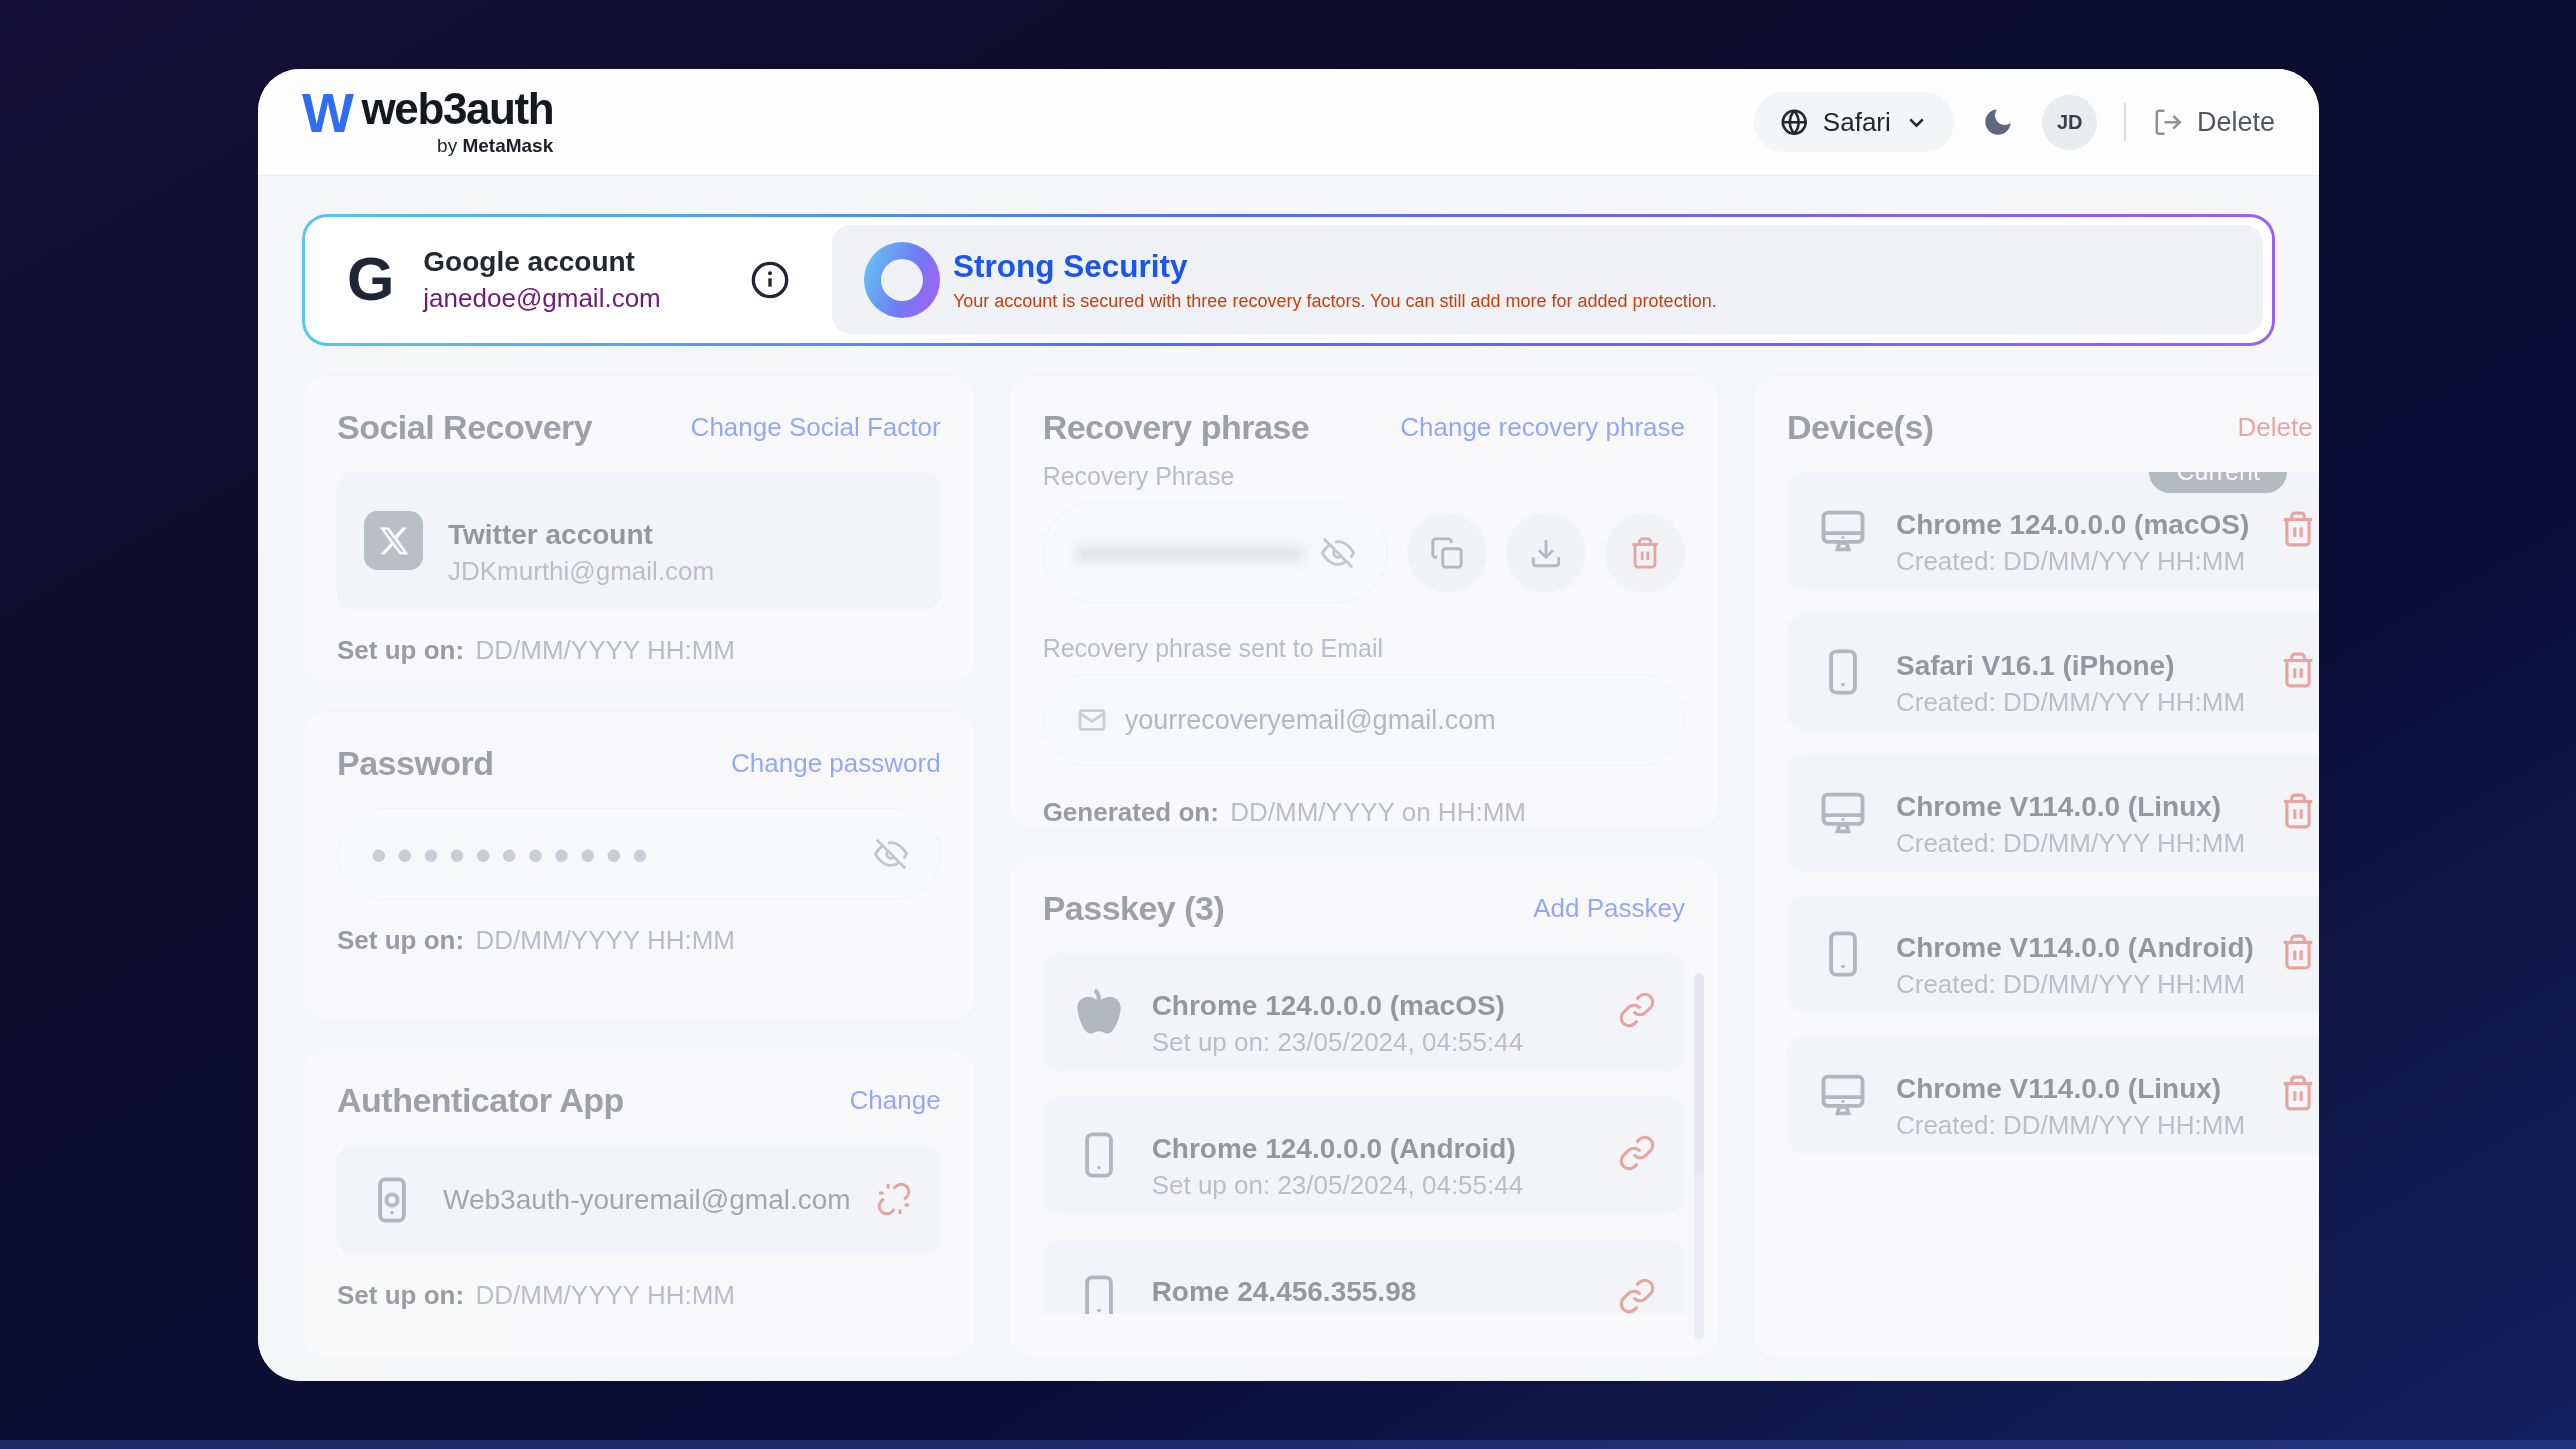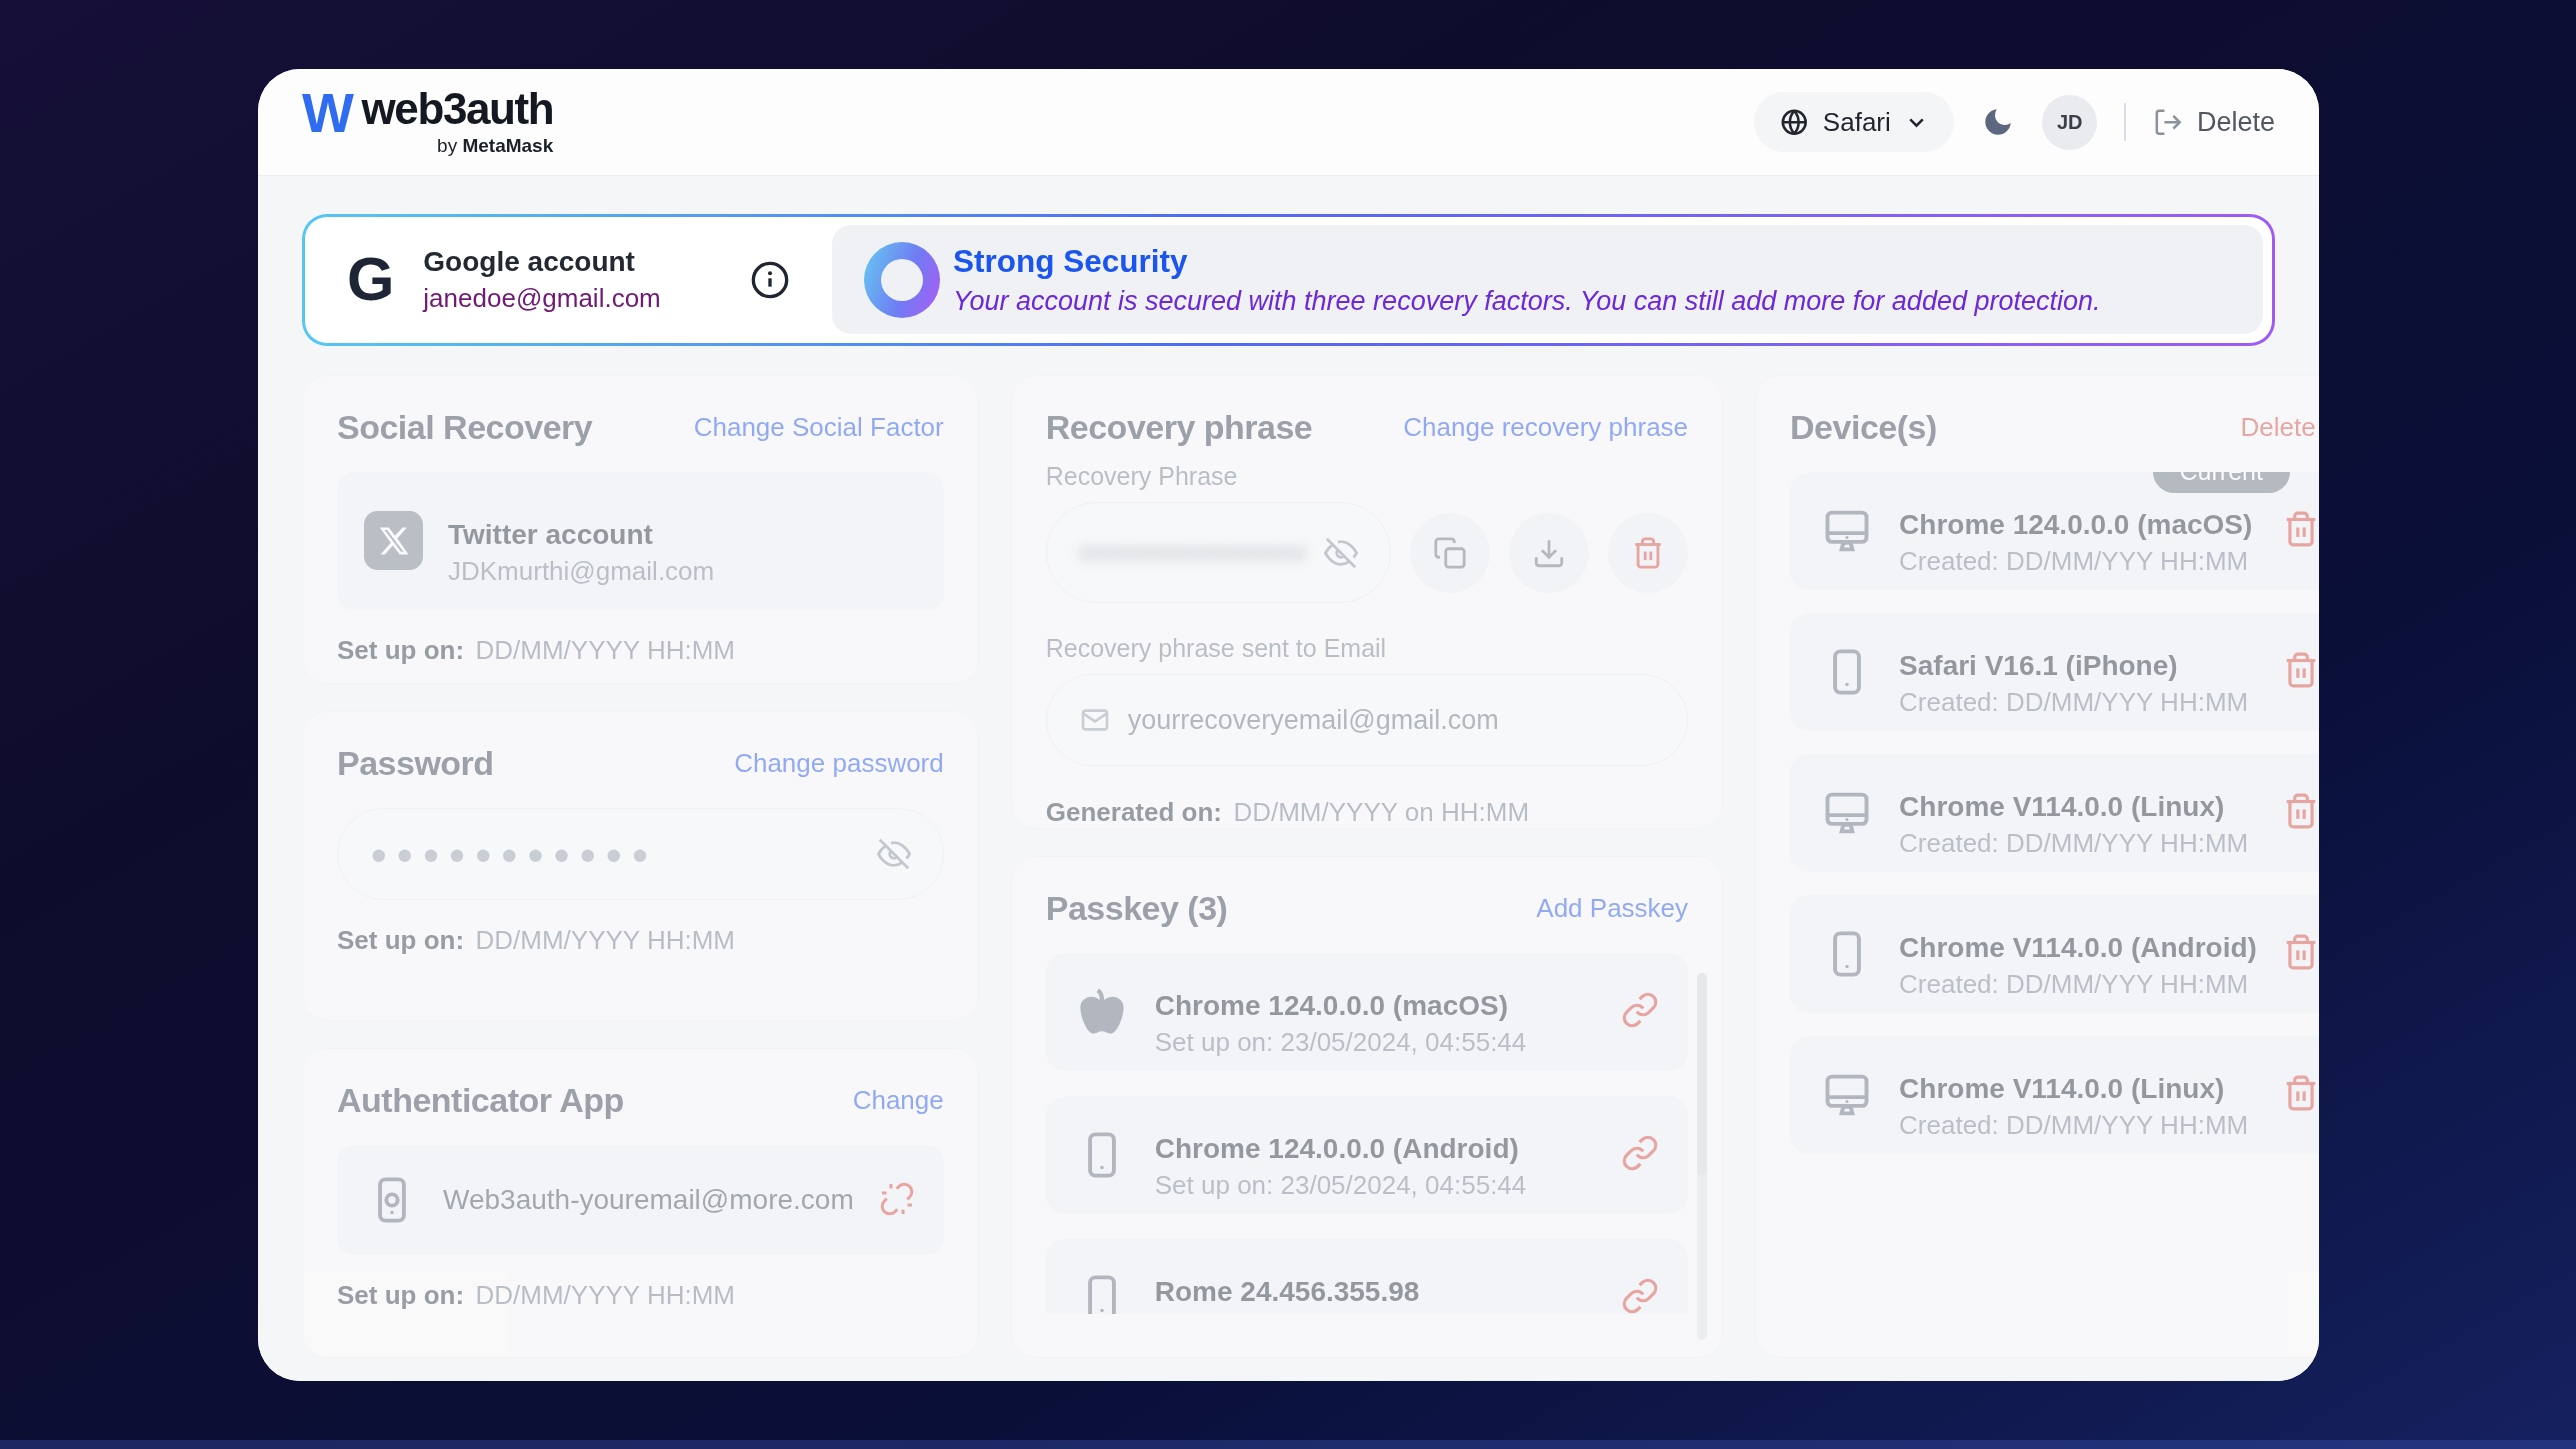--- a/index.html
+++ b/index.html
@@ -51,21 +51,21 @@
   .info-btn { margin-left:auto; }
   .info-btn svg { width:40px; height:40px; stroke:#20262f; }
   .banner-panel { flex:1; margin:8.6px 9.5px 8.6px 0; background:#eff1f5; border-radius:19px;
     display:flex; align-items:center; padding:0 32px; gap:13px; }
   .ring { width:76px; height:76px; border-radius:50%; flex:none;
     background:linear-gradient(110deg,#66c4f1 5%,#6e7df3 55%,#a55ef4 95%);
     display:grid; place-items:center; }
   .ring-hole { width:42px; height:42px; border-radius:50%; background:#eff1f5; }
   .sec-text { display:flex; flex-direction:column; gap:6.7px; }
   .sec-title { font-size:31.5px; font-weight:800; color:var(--security-blue,#1b55f0); }
-  .sec-desc { font-size:27px; color:#6d28d9;font-style:italic; }
+  .sec-desc { font-size:18px; color:#c2410c; }
 
   
   .columns { margin-top:29px; height:983px; display:grid; grid-template-columns:repeat(3,1fr);
     gap:32px; opacity:.48; }
   .col { display:flex; flex-direction:column; gap:27px; min-height:0; }
   .card { background:#fcfcfd; border:1.9px solid #eef0f3; border-radius:25px; padding:32px 34px;
     position:relative; overflow:hidden; }
   .col-1 .card { flex:1; }
   .card-full { height:100%; }
   .card-grow { flex:1; min-height:0; }
@@ -260,21 +260,21 @@
             <div class="card-head">
               <h2 class="card-title">Authenticator App</h2>
               <button class="card-link">Change</button>
             </div>
             <div class="tile-row auth-row">
               <svg class="i-phone" viewBox="0 0 24 24" fill="none" stroke-width="1.8">
                   <rect x="6.5" y="2.5" width="11" height="19" rx="2.5"></rect>
                   <circle cx="12" cy="12" r="2.6"></circle>
                   <circle cx="12" cy="17.8" r="0.8" fill="#6a7482" stroke="none"></circle>
                 </svg>
-              <span class="auth-label">Web3auth-youremail@more.com</span>
+              <span class="auth-label">Web3auth-youremail@gmal.com</span>
               <button class="unlink-btn">
                 <svg viewBox="0 0 24 24" fill="none" stroke-width="2">
                     <path d="m18.84 12.25 1.72-1.71a5.004 5.004 0 0 0-7.07-7.07l-1.72 1.71"></path>
                     <path d="m5.17 11.75-1.71 1.71a5.004 5.004 0 0 0 7.07 7.07l1.71-1.71"></path>
                     <line x1="8" y1="2" x2="8" y2="5"></line>
                     <line x1="2" y1="8" x2="5" y2="8"></line>
                     <line x1="16" y1="19" x2="16" y2="22"></line>
                     <line x1="19" y1="16" x2="22" y2="16"></line>
                   </svg>
               </button>

